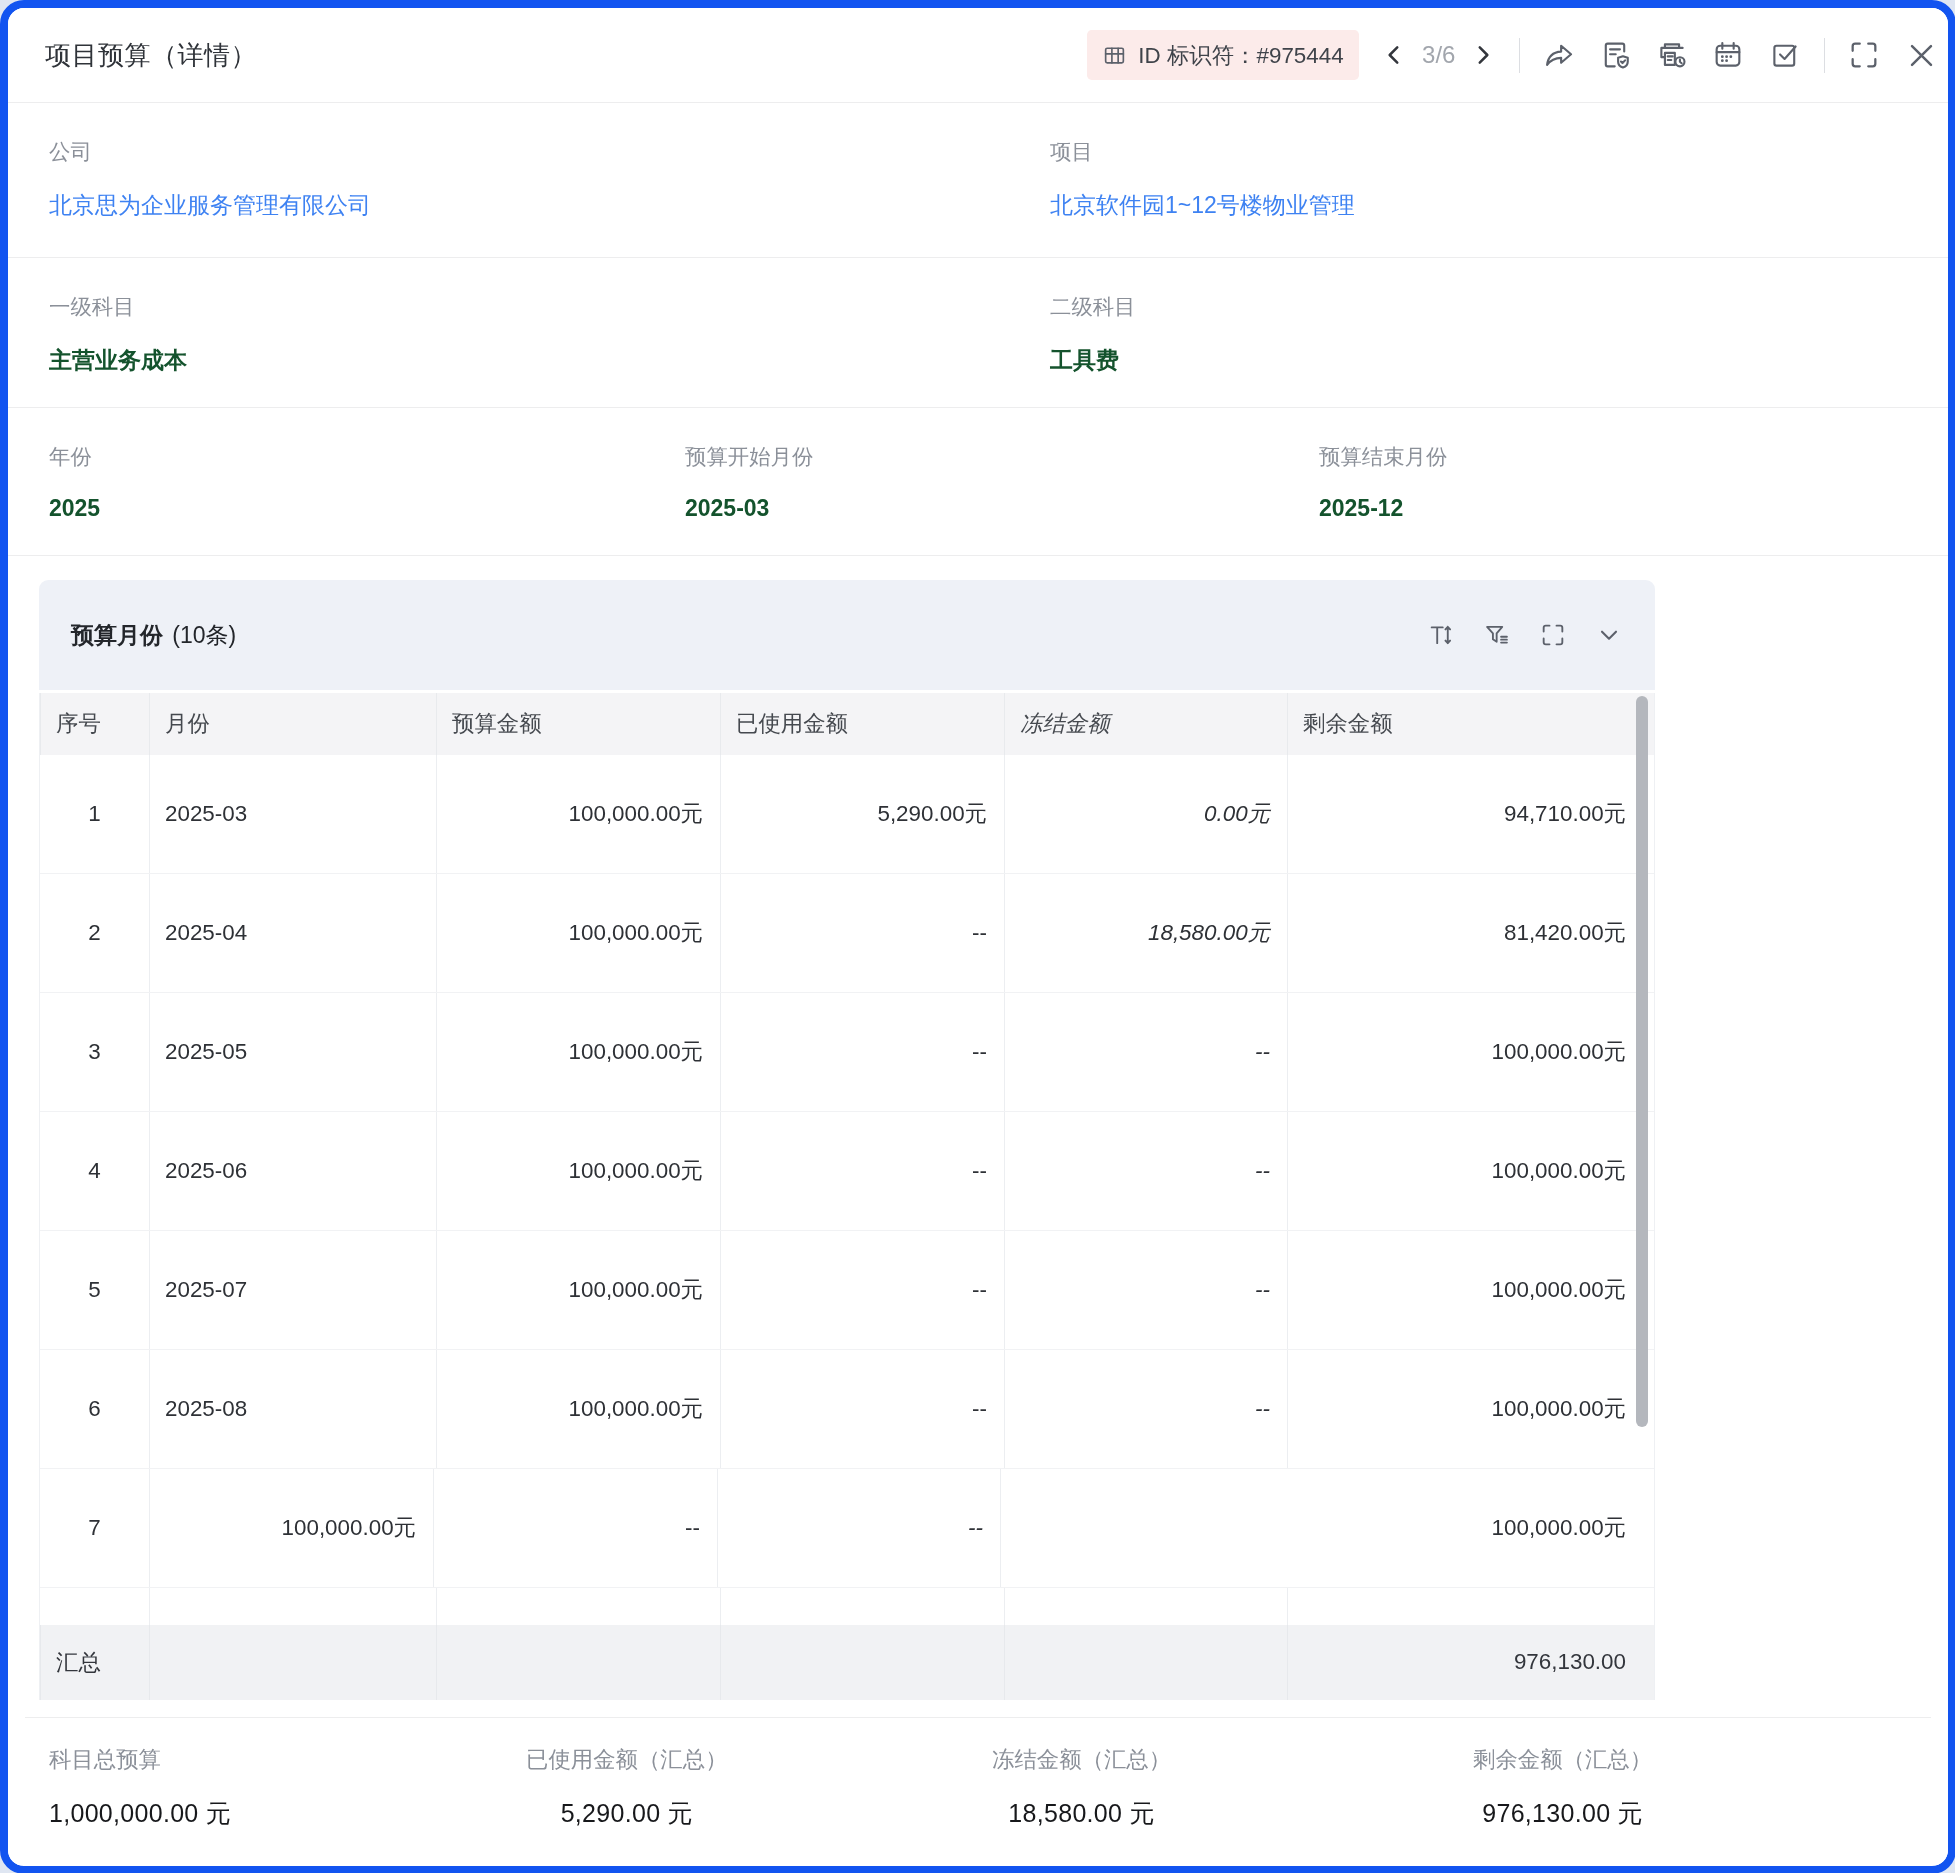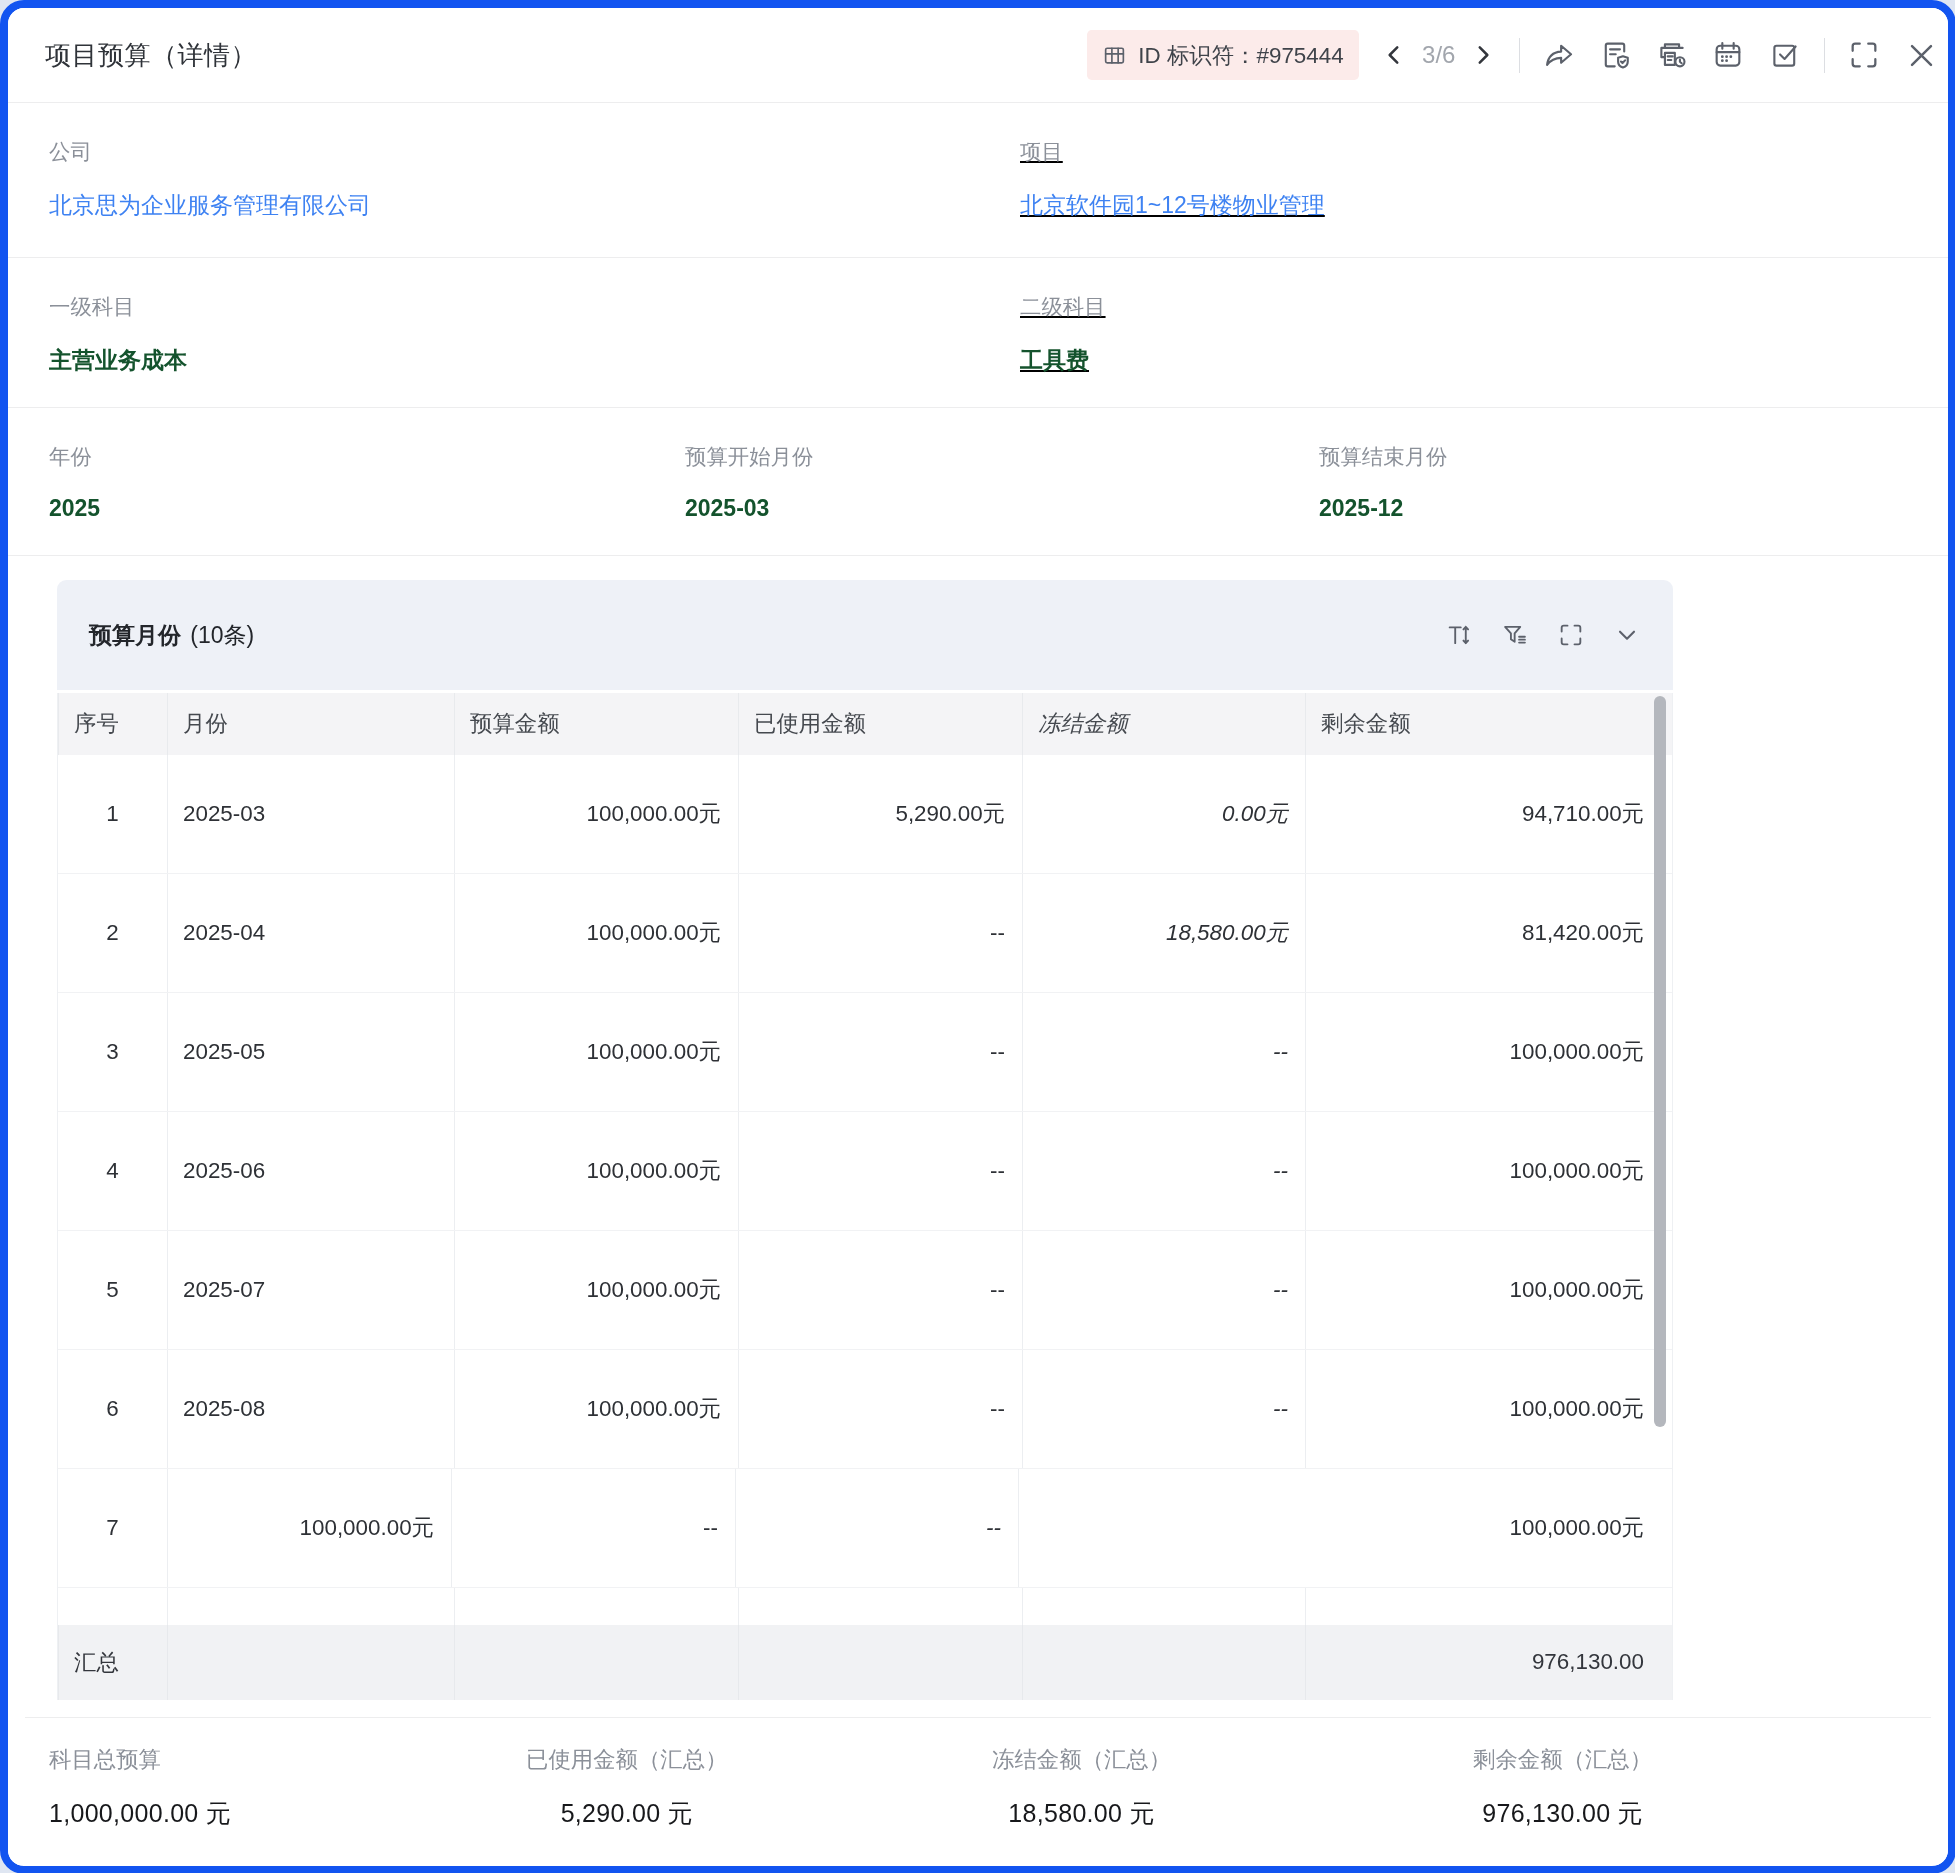--- a/index.html
+++ b/index.html
@@ -28,26 +28,26 @@
   .pager .pg{font-size:24px;color:#a2a6ad;}
   .icon-btn{display:flex;align-items:center;justify-content:center;color:#5c616b;cursor:pointer;}
   .pager .icon-btn{color:#33363c;}
   .vdiv{width:0.9px;height:35px;background:#dcdee2;}
   
   .frow{position:absolute;left:0;right:0;border-bottom:0.9px solid #ededee;box-sizing:border-box;background:#fff;}
   .frow1{top:95px;height:155px;}
   .frow2{top:250px;height:150px;}
   .frow3{top:400px;height:148px;}
   .field{position:absolute;top:34px;}
-  .fx0{left:41px;} .fx1{left:1012px;text-decoration:underline;} .fxm{left:677px;} .fxr{left:1311px;}
+  .fx0{left:41px;} .fx1{left:1042px;} .fxm{left:677px;} .fxr{left:1311px;}
   .flabel{font-size:21.4px;color:#8b9099;margin-bottom:24px;}
   .fvalue{font-size:23px;color:#14532d;font-weight:600;}
   .fvalue.link{color:#3e82f2;font-weight:400;cursor:pointer;}
   
-  .card{position:absolute;left:49px;top:572px;width:1616px;height:1113px;border-radius:9.3px;background:#fff;}
+  .card{position:absolute;left:31px;top:572px;width:1616px;height:1113px;border-radius:9.3px;background:#fff;}
   .card-header{
     height:110px;background:#eef1f7;border-radius:9.3px 9.3px 0 0;box-sizing:border-box;
     display:flex;align-items:center;justify-content:space-between;padding:0 32px;
   }
   .ch-title{font-size:23px;color:#23262b;display:flex;align-items:baseline;gap:9.3px;}
   .ch-title .t{font-weight:700;}
   .ch-icons{display:flex;align-items:center;gap:28px;color:#565b66;}
   .tgrid{border-left:0.9px solid #eef0f3;border-right:0.9px solid #eef0f3;box-sizing:border-box;}
   .thead{display:flex;height:62px;background:#f4f4f6;margin-top:2.8px;}
   .cell{

